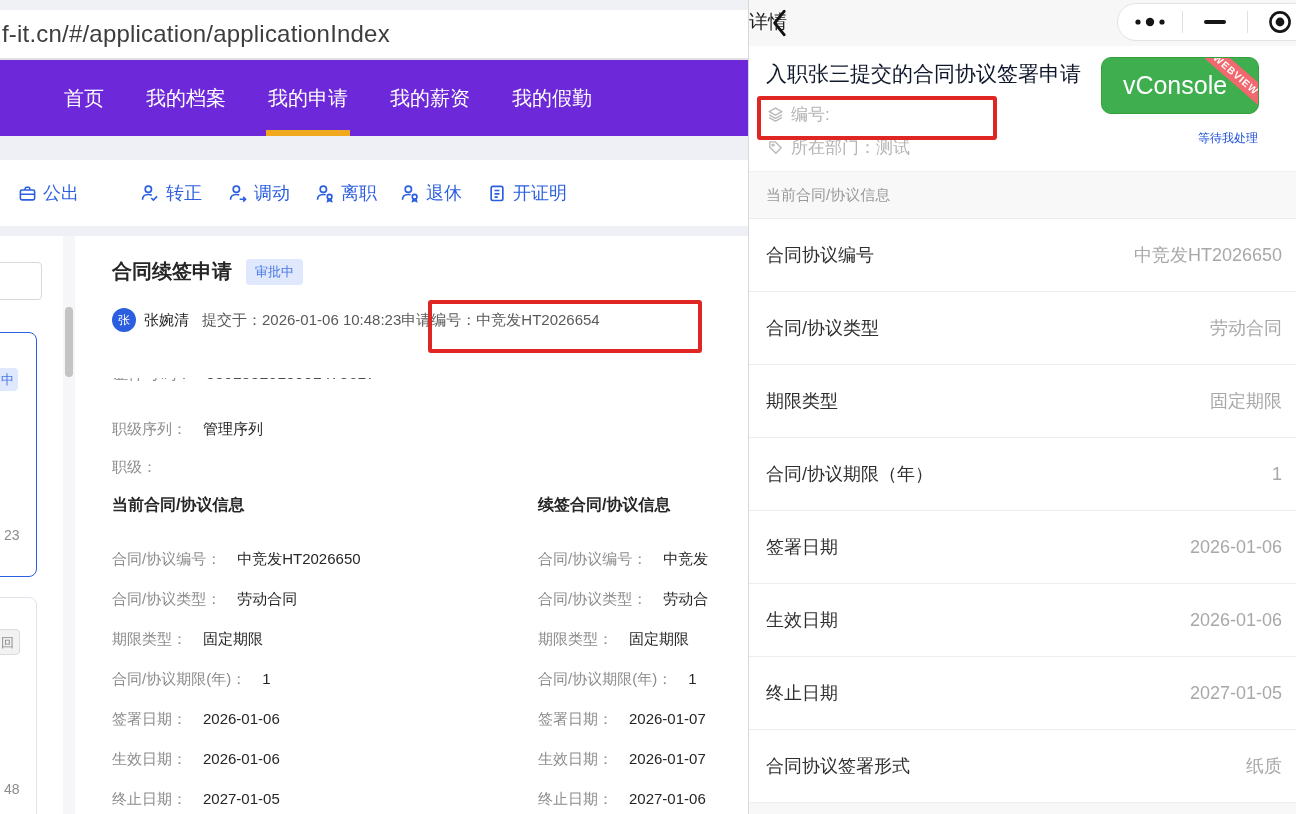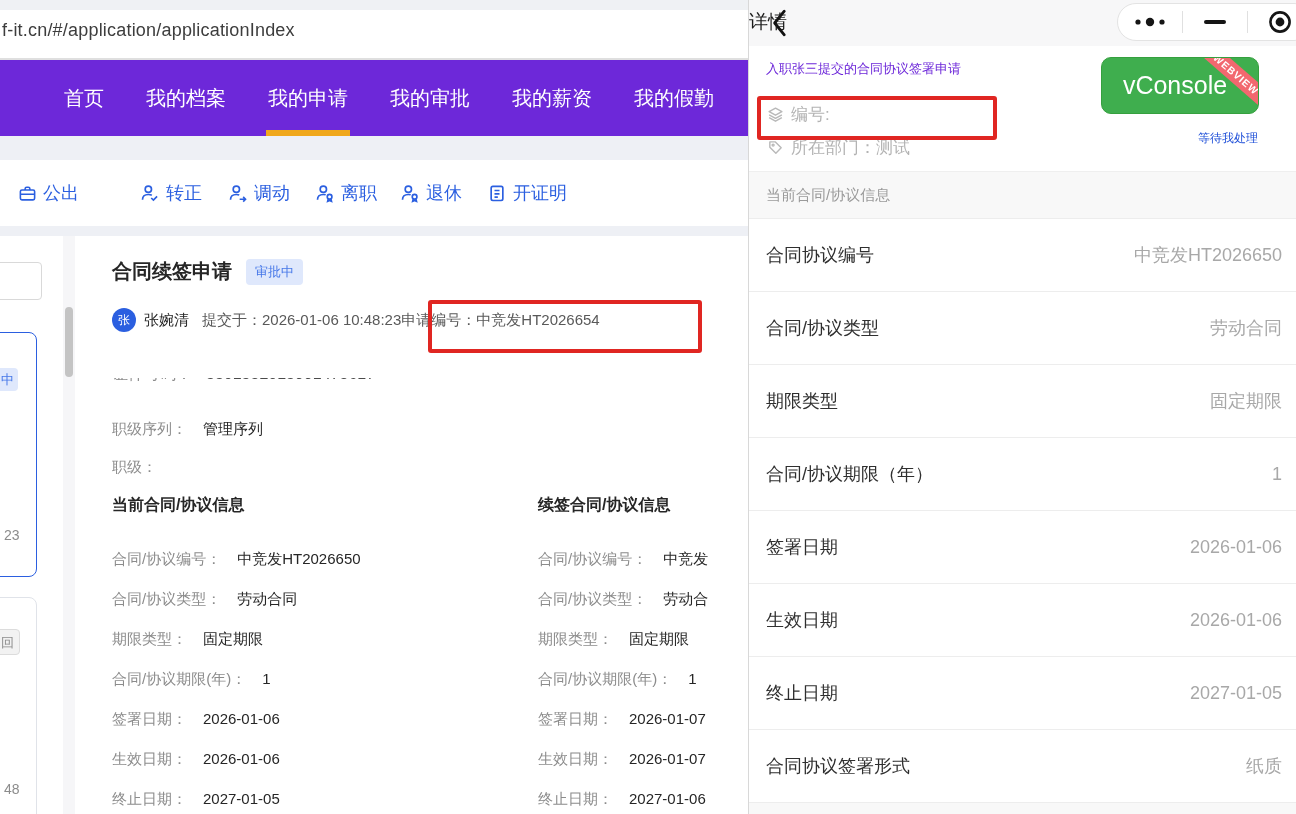--- a/index.html
+++ b/index.html
@@ -5,21 +5,21 @@
   html,body{margin:0;padding:0;}
   body{
     width:1296px;height:814px;overflow:hidden;position:relative;
     font-family:"Liberation Sans","DejaVu Sans",sans-serif;
     background:#fff;
   }
   
   #desktop{position:absolute;left:0;top:0;width:748px;height:814px;overflow:hidden;background:#fff;}
   .top-strip{position:absolute;left:0;top:0;width:748px;height:10px;background:#eff1f4;}
   .urlbar{position:absolute;left:0;top:10px;width:748px;height:48px;background:#fff;border-bottom:2px solid #dfdfdf;}
-  .url-text{position:absolute;left:2px;top:10px;font-size:18px;color:#3d3d3d;letter-spacing:0.2px;white-space:nowrap;}
+  .url-text{position:absolute;left:2px;top:10px;font-size:24px;color:#3d3d3d;letter-spacing:0.2px;white-space:nowrap;}
   .navbar{position:absolute;left:0;top:60px;width:772px;height:76px;background:#6d28d9;display:flex;align-items:center;gap:42px;padding-left:64px;box-sizing:border-box;}
   .nav-tab{font-size:20px;color:#fff;white-space:nowrap;position:relative;cursor:pointer;height:76px;line-height:76px;}
   .nav-tab.active::after{content:"";position:absolute;left:-2px;right:-2px;bottom:0;height:6px;background:#f0a81c;}
   .gray-strip1{position:absolute;left:0;top:136px;width:748px;height:24px;background:#eef0f5;}
   .toolbar{position:absolute;left:0;top:160px;width:748px;height:66px;background:#fff;}
   .tool-item{position:absolute;top:0;height:66px;display:flex;align-items:center;gap:6px;color:#2b5fe0;font-size:18px;cursor:pointer;white-space:nowrap;font-family:Liberation Serif, serif;}
   .gray-strip2{position:absolute;left:0;top:226px;width:748px;height:10px;background:#eef0f5;}
 
   
   .sb-search{position:absolute;left:-12px;top:262px;width:52px;height:36px;background:#fff;border:1px solid #d9d9d9;border-radius:4px;}
@@ -58,21 +58,21 @@
   
   #mobile{position:absolute;left:748px;top:0;width:548px;height:814px;overflow:hidden;background:#fff;border-left:1px solid #d8d8d8;box-sizing:border-box;}
   .m-header{position:absolute;left:0;top:0;width:548px;height:46px;background:#f7f7f8;}
   .m-back{position:absolute;left:18px;top:8px;width:28px;height:30px;cursor:pointer;}
   .m-title{position:absolute;left:0;top:9px;width:548px;font-size:19px;color:#1a1a1a;}
   .capsule{position:absolute;left:368px;top:3px;width:196px;height:38px;background:#fff;border:1px solid #e3e3e3;border-radius:19px;display:flex;align-items:center;box-sizing:border-box;}
   .cap-seg{flex:1;display:flex;align-items:center;justify-content:center;height:100%;cursor:pointer;}
   .cap-div{width:1px;height:22px;background:#e0e0e0;}
   .cap-dash{width:22px;height:4px;background:#151515;border-radius:2px;}
 
-  .m-page-title{position:absolute;left:17px;top:60px;width:520px;font-size:13px;font-weight:500;color:#6d28d9;white-space:nowrap;z-index:1;}
+  .m-page-title{position:absolute;left:17px;top:60px;width:520px;font-size:21px;font-weight:500;color:#0f172a;white-space:nowrap;z-index:1;}
   .vconsole{position:absolute;left:352px;top:57px;width:158px;height:57px;background:#3fae4e;border:1px solid #35a03e;border-radius:10px;overflow:hidden;z-index:3;cursor:pointer;box-sizing:border-box;}
   .vconsole-label{position:absolute;left:0;top:0;width:146px;height:55px;line-height:55px;text-align:center;color:#fff;font-size:25px;font-weight:500;}
   .ribbon{position:absolute;right:-30px;top:8px;width:104px;height:17px;line-height:17px;background:#f2686f;color:#fff;font-size:10px;font-weight:700;letter-spacing:1px;text-align:center;transform:rotate(41deg);}
   .red-box-mobile{position:absolute;left:8px;top:96px;width:232px;height:36px;border:4px solid #e02622;border-radius:3px;z-index:5;pointer-events:none;}
   .m-number-row{position:absolute;left:18px;top:103px;display:flex;align-items:center;gap:7px;font-size:17px;color:#b3b3b3;z-index:1;}
   .m-dept-row{position:absolute;left:18px;top:136px;display:flex;align-items:center;gap:7px;font-size:17px;color:#b3b3b3;}
   .m-status-link{position:absolute;left:449px;top:130px;font-size:12px;color:#1d4ed8;cursor:pointer;white-space:nowrap;}
 
   .m-section{position:absolute;left:0;top:171px;width:548px;height:48px;background:#f8f8f8;border-top:1px solid #efefef;border-bottom:1px solid #ededed;box-sizing:border-box;display:flex;align-items:center;padding-left:17px;font-size:15px;color:#9a9a9a;}
   .m-rows{position:absolute;left:0;top:219px;width:548px;}
@@ -89,21 +89,20 @@
 <div id="desktop">
   <div class="top-strip"></div>
   <div class="urlbar">
     <span class="url-text">f-it.cn/#/application/applicationIndex</span>
   </div>
 
   <div class="navbar">
     <span class="nav-tab">首页</span>
     <span class="nav-tab">我的档案</span>
     <span class="nav-tab active">我的申请</span>
-    <span class="nav-tab">我的审批</span>
     <span class="nav-tab">我的薪资</span>
     <span class="nav-tab">我的假勤</span>
   </div>
   <div class="gray-strip1"></div>
 
   <div class="toolbar">
     <div class="tool-item" style="left:18px;">
       <span>
           <svg width="19" height="19" viewBox="0 0 24 24" fill="none" stroke="#2b5fe0" stroke-width="2">
             <rect x="3" y="7.5" width="18" height="12.5" rx="2"></rect>

